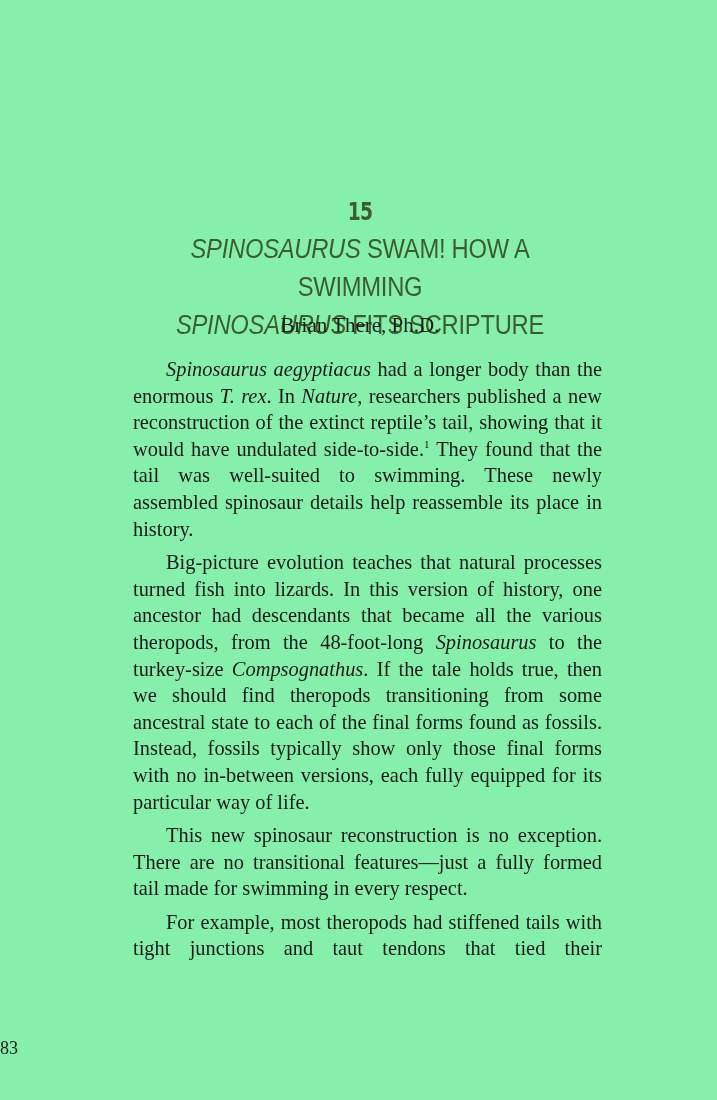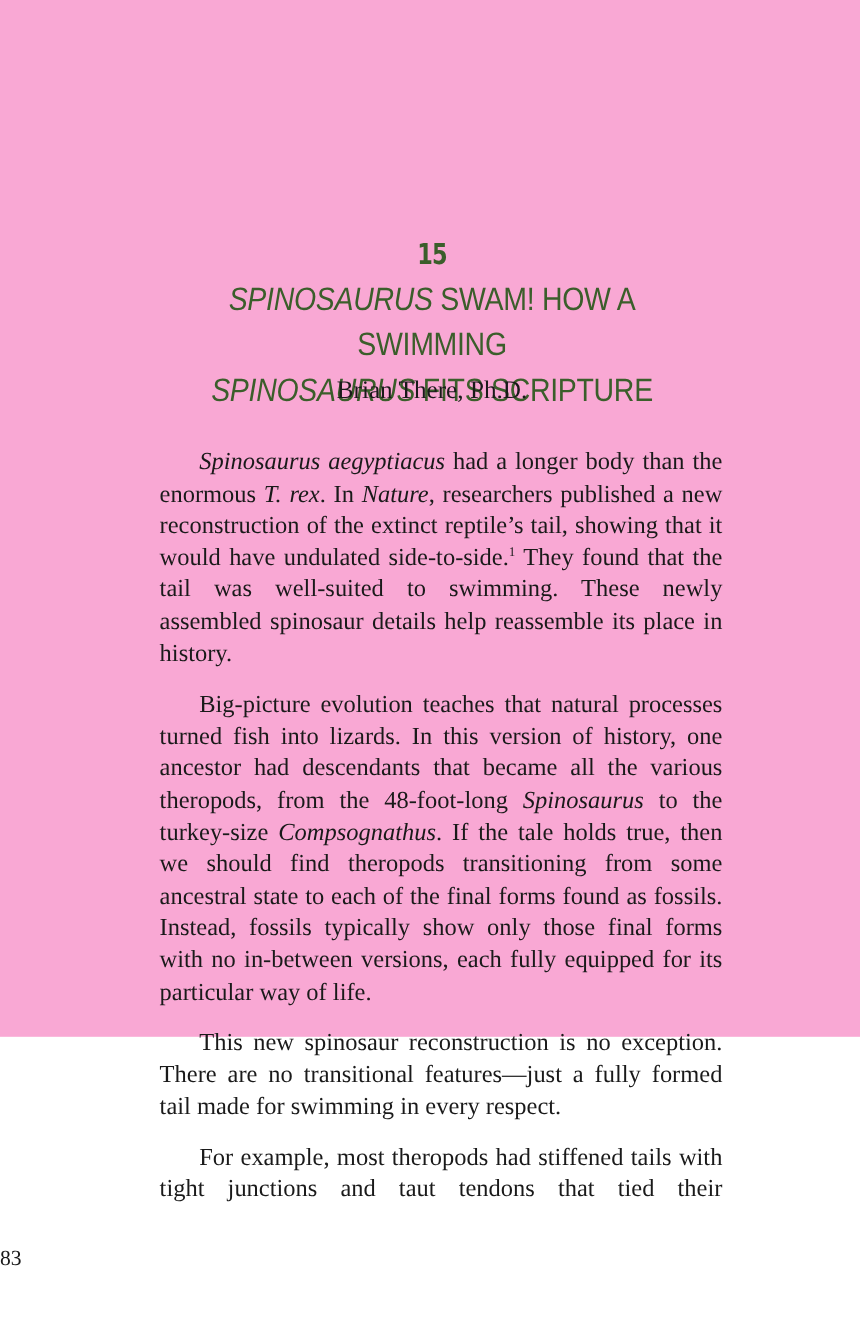--- a/index.html
+++ b/index.html
@@ -1,17 +1,17 @@
 <!DOCTYPE html>
 <html><head>
 <meta charset="utf-8">
 <style>
   html, body { margin: 0; padding: 0; background: #ffffff; }
   body { width: 717px; height: 1100px; position: relative; overflow: hidden; }
-  .page { position: absolute; left: 0; top: 0; width: 717px; height: 864px; background: #f9a8d4; }
+  .page { position: absolute; left: 0; top: 0; width: 717px; height: 1100px; background: #86efac; }
   .chapter-head { position: absolute; left: 120px; width: 480px; text-align: center; }
   .chapter-num {
     position: absolute; top: 197px; left: 0; width: 100%;
     font-family: "DejaVu Sans", sans-serif; font-size: 24px; font-weight: bold;
     color: #3b5e2b; letter-spacing: -1px; transform: scaleX(0.78); transform-origin: center;
     line-height: 30px;
   }
   .chapter-title {
     position: absolute; top: 230px; left: -20px; width: 520px;
     font-family: "Liberation Sans", sans-serif; font-size: 27px; font-weight: normal;
@@ -21,21 +21,21 @@
   .chapter-title i { font-style: italic; }
   .author {
     position: absolute; top: 313px; left: 0; width: 100%;
     font-family: "Liberation Serif", serif; font-size: 21px; color: #1a1a1a;
   }
   .body-text {
     position: absolute; left: 133px; top: 356px; width: 469px;
     font-family: "Liberation Serif", serif; font-size: 20.4px; line-height: 26.6px;
     color: #1a1a1a; text-align: justify; hyphens: manual;
   }
-  .body-text p { margin: 16px 0 7px 0; text-indent: 33px; }
+  .body-text p { margin: 0 0 7px 0; text-indent: 33px; }
   .body-text i { font-style: italic; }
   sup { font-size: 11px; vertical-align: 8px; line-height: 0; }
   .page-number {
     position: absolute; top: 1038px; left: 0; width: 717px; text-align: left;
     font-family: "Liberation Serif", serif; font-size: 18px; color: #1a1a1a;
   }
 </style>
 </head>
 <body>
 

